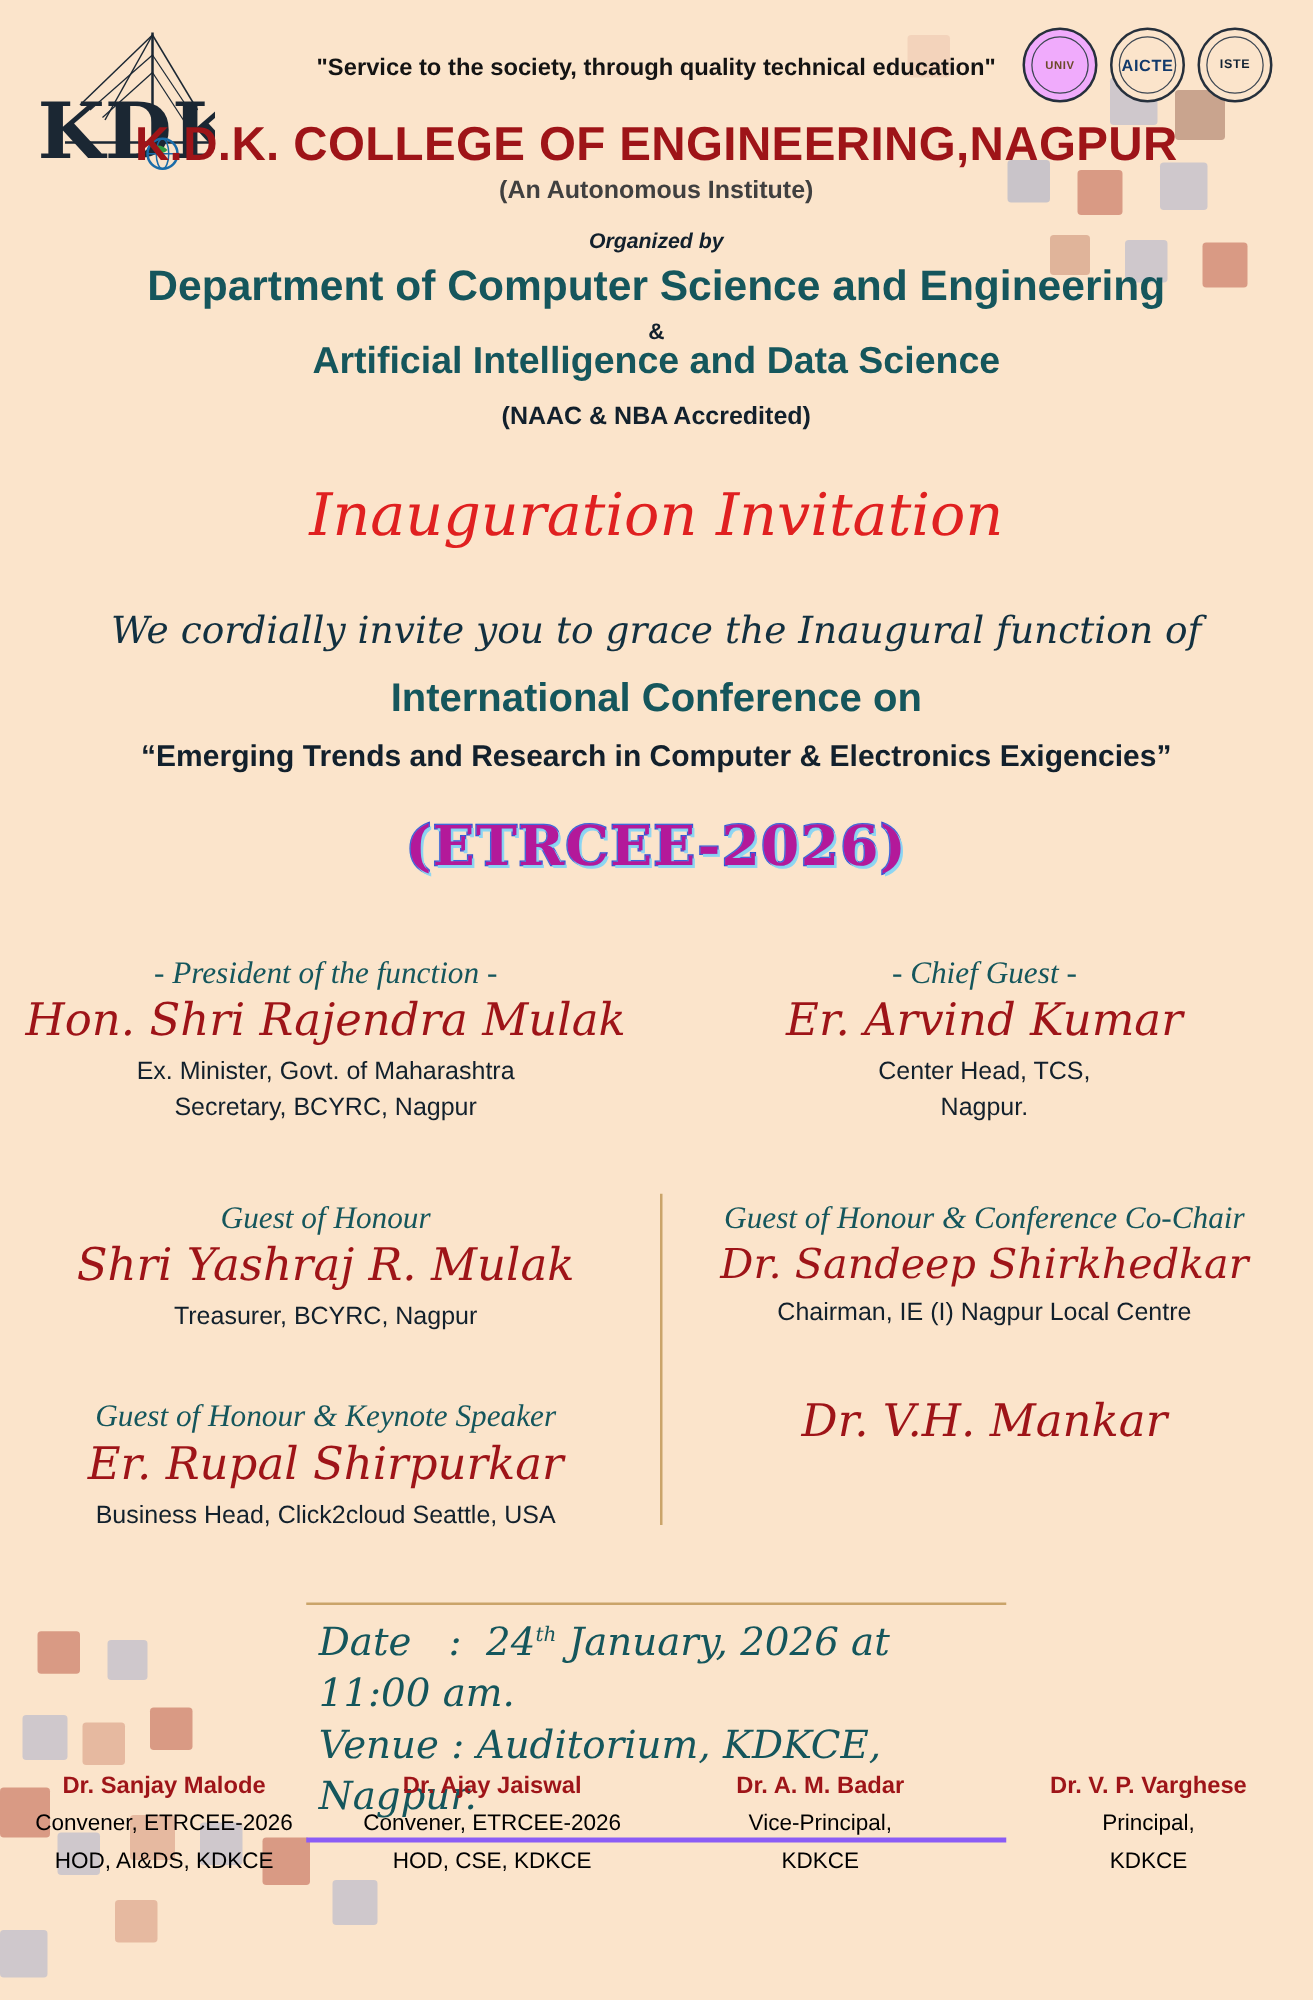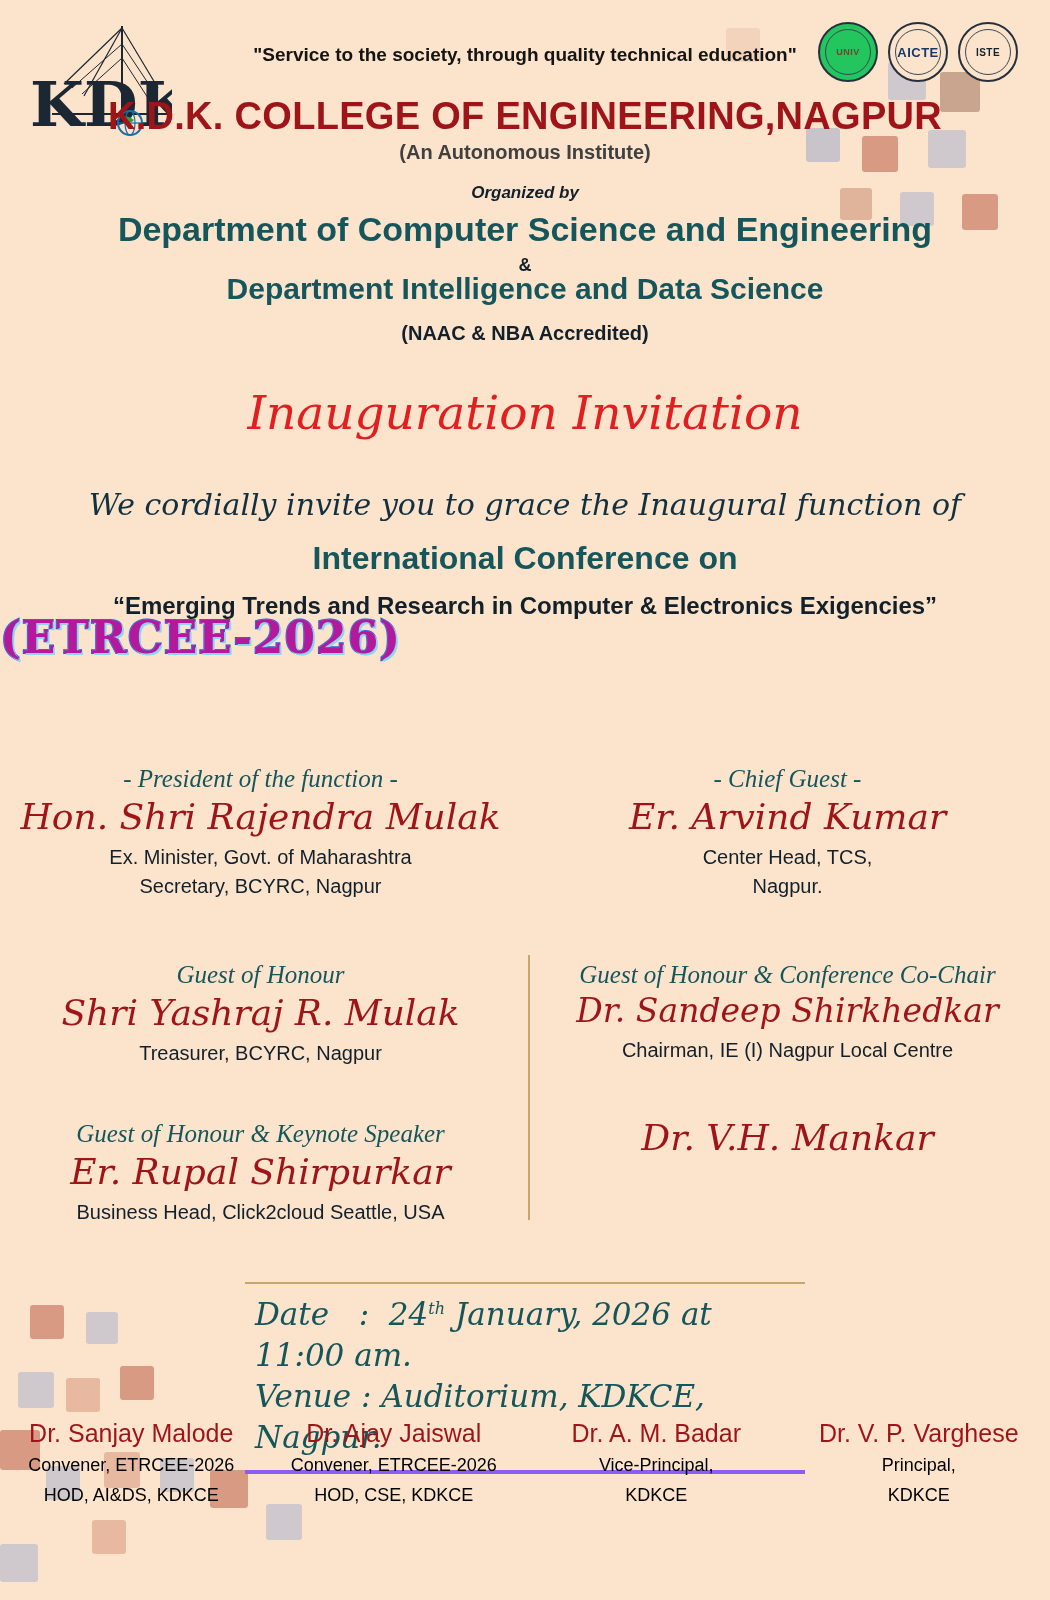--- a/index.html
+++ b/index.html
@@ -62,21 +62,21 @@
     position: absolute;
     left: 0; right: 0;
     top: 50%;
     transform: translateY(-50%);
     text-align: center;
     font-size: 13px;
     font-weight: bold;
     color: #1b2733;
     letter-spacing: .5px;
   }
-  .seal.a { background: #22c55e; }
+  .seal.a { background: #f0abfc; }
   .seal.a .txt { font-size: 9px; color: #6b4a2a; }
   .seal.b .txt { color: #123a6b; }
   .seal.c .txt { color: #123; font-size: 10px; }
 
   .tagline {
     position: absolute;
     left: 0; right: 0;
     top: 44px;
     text-align: center;
     font-size: 19px;
@@ -184,22 +184,22 @@
     left: 0; right: 0;
     top: 592px;
     text-align: center;
     font-size: 24px;
     font-weight: bold;
     color: #12202c;
   }
   .acronym-wrap {
     position: absolute;
     left: 0; right: 0;
-    top: 612px;
-    text-align: left;
+    top: 652px;
+    text-align: center;
   }
   .acronym {
     display: inline-block;
     font-family: "DejaVu Serif", serif;
     font-weight: bold;
     font-size: 44px;
     letter-spacing: 1px;
     color: #b3199a;
     -webkit-text-stroke: 2px #2a3fd4;
     paint-order: stroke fill;
@@ -283,22 +283,22 @@
     left: 0;
     top: 1418px;
     width: 1050px;
     display: flex;
   }
   .fcol {
     flex: 1;
     text-align: center;
   }
   .fname {
-    font-size: 25px;
-    font-weight: normal;
+    font-size: 19px;
+    font-weight: bold;
     color: #9e1418;
     line-height: 1.2;
   }
   .frole {
     font-size: 18px;
     color: #000000;
     line-height: 1.45;
     margin-top: 4px;
   }
 
@@ -370,21 +370,21 @@
       <div class="txt">ISTE</div>
     </div>
   </div>
 
   <div class="tagline">"Service to the society, through quality technical education"</div>
   <div class="college">K.D.K. COLLEGE OF ENGINEERING,NAGPUR</div>
   <div class="autonomous">(An Autonomous Institute)</div>
   <div class="organized">Organized by</div>
   <div class="dept1">Department of Computer Science and Engineering</div>
   <div class="amp">&amp;</div>
-  <div class="dept2">Department Intelligence and Data Science</div>
+  <div class="dept2">Artificial Intelligence and Data Science</div>
   <div class="accred">(NAAC &amp; NBA Accredited)</div>
 
   <div class="inv-title">Inauguration Invitation</div>
   <div class="cordial">We cordially invite you to grace the Inaugural function of</div>
   <div class="conf-on">International Conference on</div>
   <div class="conf-name">“Emerging Trends and Research in Computer &amp; Electronics Exigencies”</div>
   <div class="acronym-wrap">
     <span class="acronym">(ETRCEE-2026)</span>
   </div>
 

